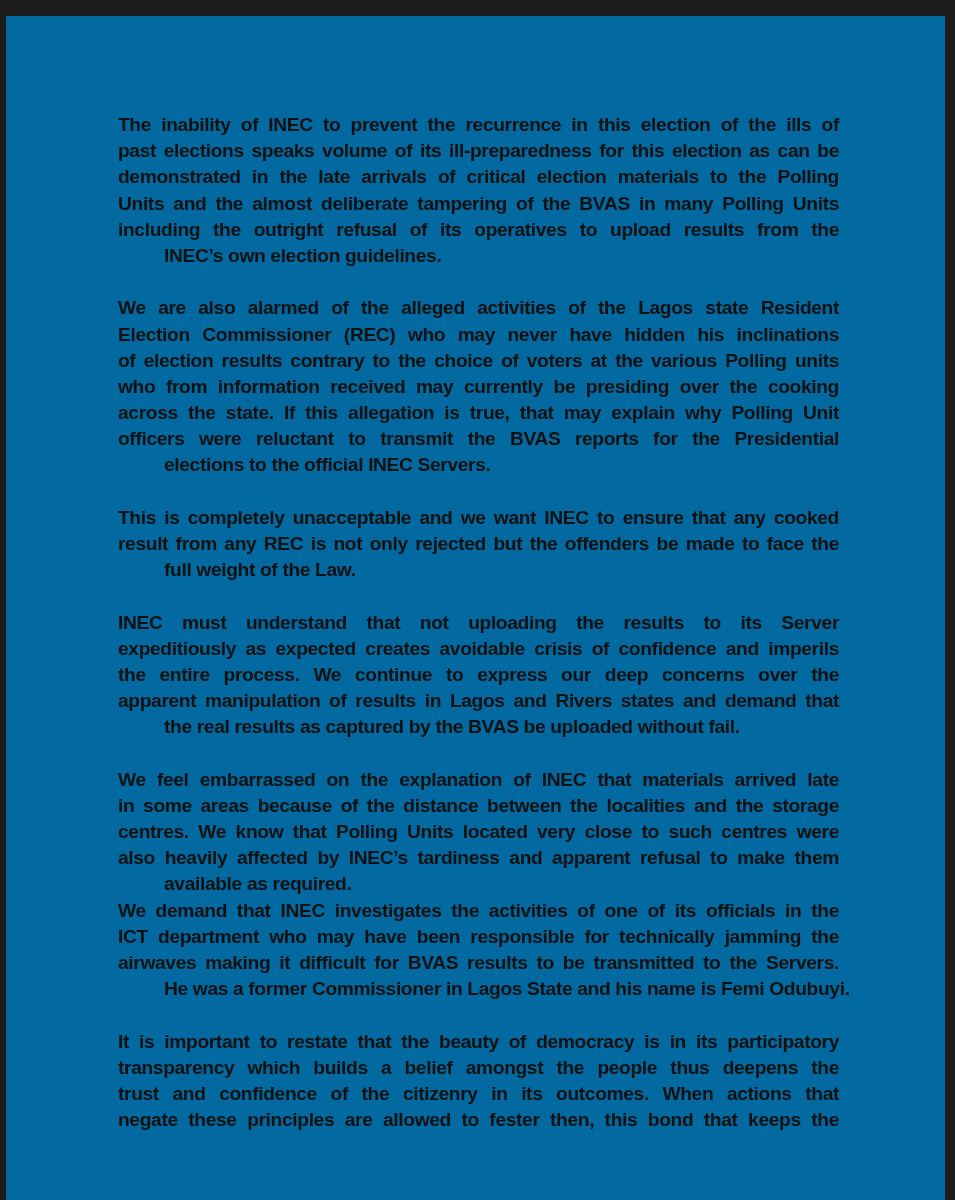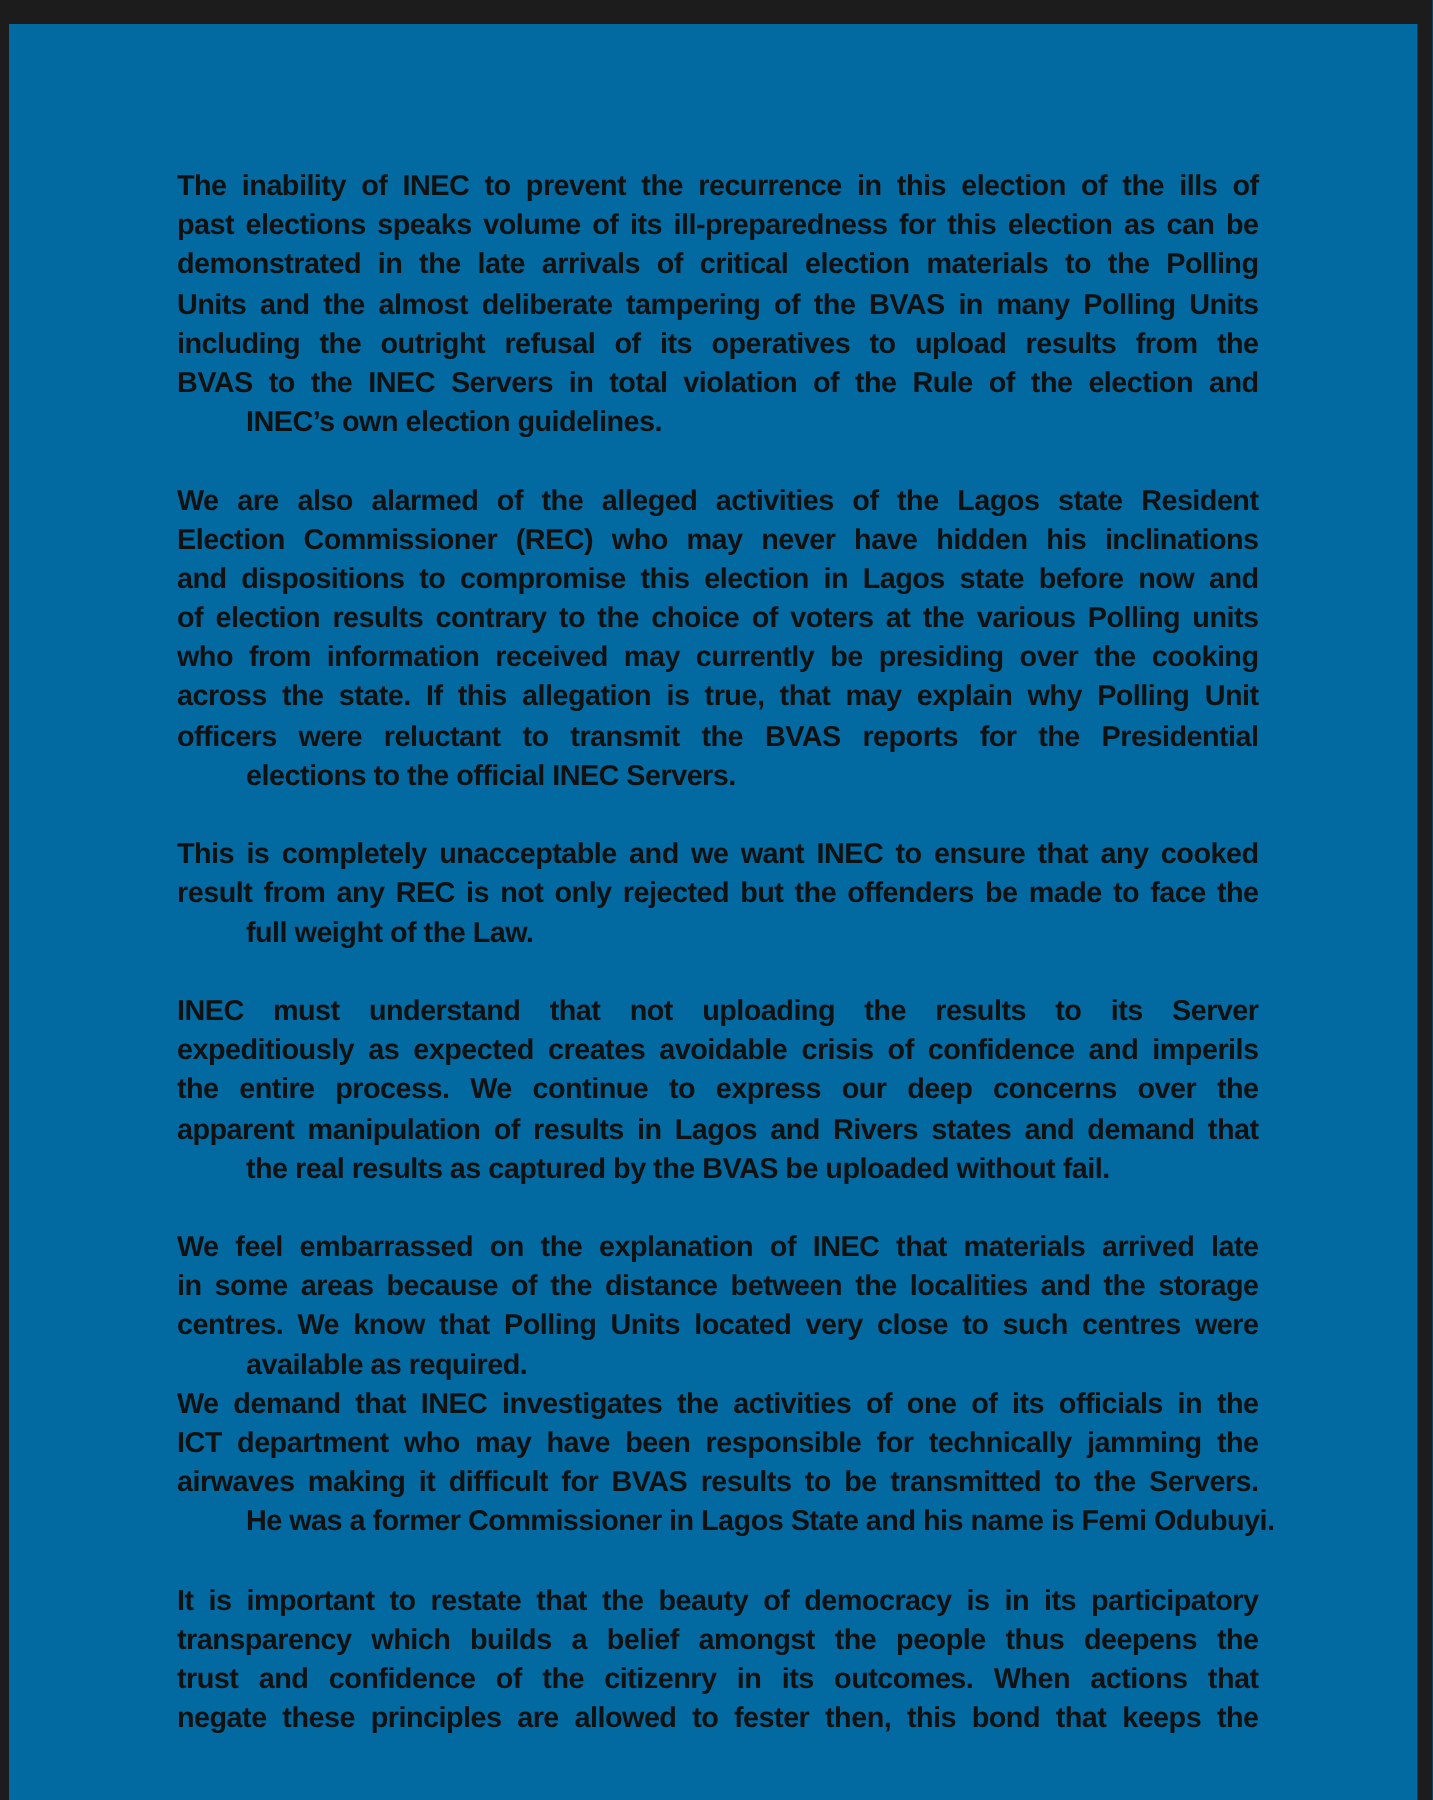--- a/index.html
+++ b/index.html
@@ -57,28 +57,26 @@
 
 <div class="page">
   <div class="content">
 
     <p class="para">
       <span class="line">The inability of INEC to prevent the recurrence in this election of the ills of</span>
       <span class="line">past elections speaks volume of its ill-preparedness for this election as can be</span>
       <span class="line">demonstrated in the late arrivals of critical election materials to the Polling</span>
       <span class="line">Units and the almost deliberate tampering of the BVAS in many Polling Units</span>
       <span class="line">including the outright refusal of its operatives to upload results from the</span>
-      <span class="line">BVAS to the INEC Servers in total violation of the Rule of the election and</span>
       <span class="line last">INEC’s own election guidelines.</span>
     </p>
 
     <p class="para">
       <span class="line">We are also alarmed of the alleged activities of the Lagos state Resident</span>
       <span class="line">Election Commissioner (REC) who may never have hidden his inclinations</span>
-      <span class="line">and dispositions to compromise this election in Lagos state before now and</span>
       <span class="line">of election results contrary to the choice of voters at the various Polling units</span>
       <span class="line">who from information received may currently be presiding over the cooking</span>
       <span class="line">across the state. If this allegation is true, that may explain why Polling Unit</span>
       <span class="line">officers were reluctant to transmit the BVAS reports for the Presidential</span>
       <span class="line last">elections to the official INEC Servers.</span>
     </p>
 
     <p class="para">
       <span class="line">This is completely unacceptable and we want INEC to ensure that any cooked</span>
       <span class="line">result from any REC is not only rejected but the offenders be made to face the</span>
@@ -90,20 +88,21 @@
       <span class="line">expeditiously as expected creates avoidable crisis of confidence and imperils</span>
       <span class="line">the entire process. We continue to express our deep concerns over the</span>
       <span class="line">apparent manipulation of results in Lagos and Rivers states and demand that</span>
       <span class="line last">the real results as captured by the BVAS be uploaded without fail.</span>
     </p>
 
     <p class="para tight">
       <span class="line">We feel embarrassed on the explanation of INEC that materials arrived late</span>
       <span class="line">in some areas because of the distance between the localities and the storage</span>
       <span class="line">centres. We know that Polling Units located very close to such centres were</span>
+      <span class="line">also heavily affected by INEC’s tardiness and apparent refusal to make them</span>
       <span class="line last">available as required.</span>
     </p>
 
     <p class="para">
       <span class="line">We demand that INEC investigates the activities of one of its officials in the</span>
       <span class="line">ICT department who may have been responsible for technically jamming the</span>
       <span class="line">airwaves making it difficult for BVAS results to be transmitted to the Servers.</span>
       <span class="line last">He was a former Commissioner in Lagos State and his name is Femi Odubuyi.</span>
     </p>
 

